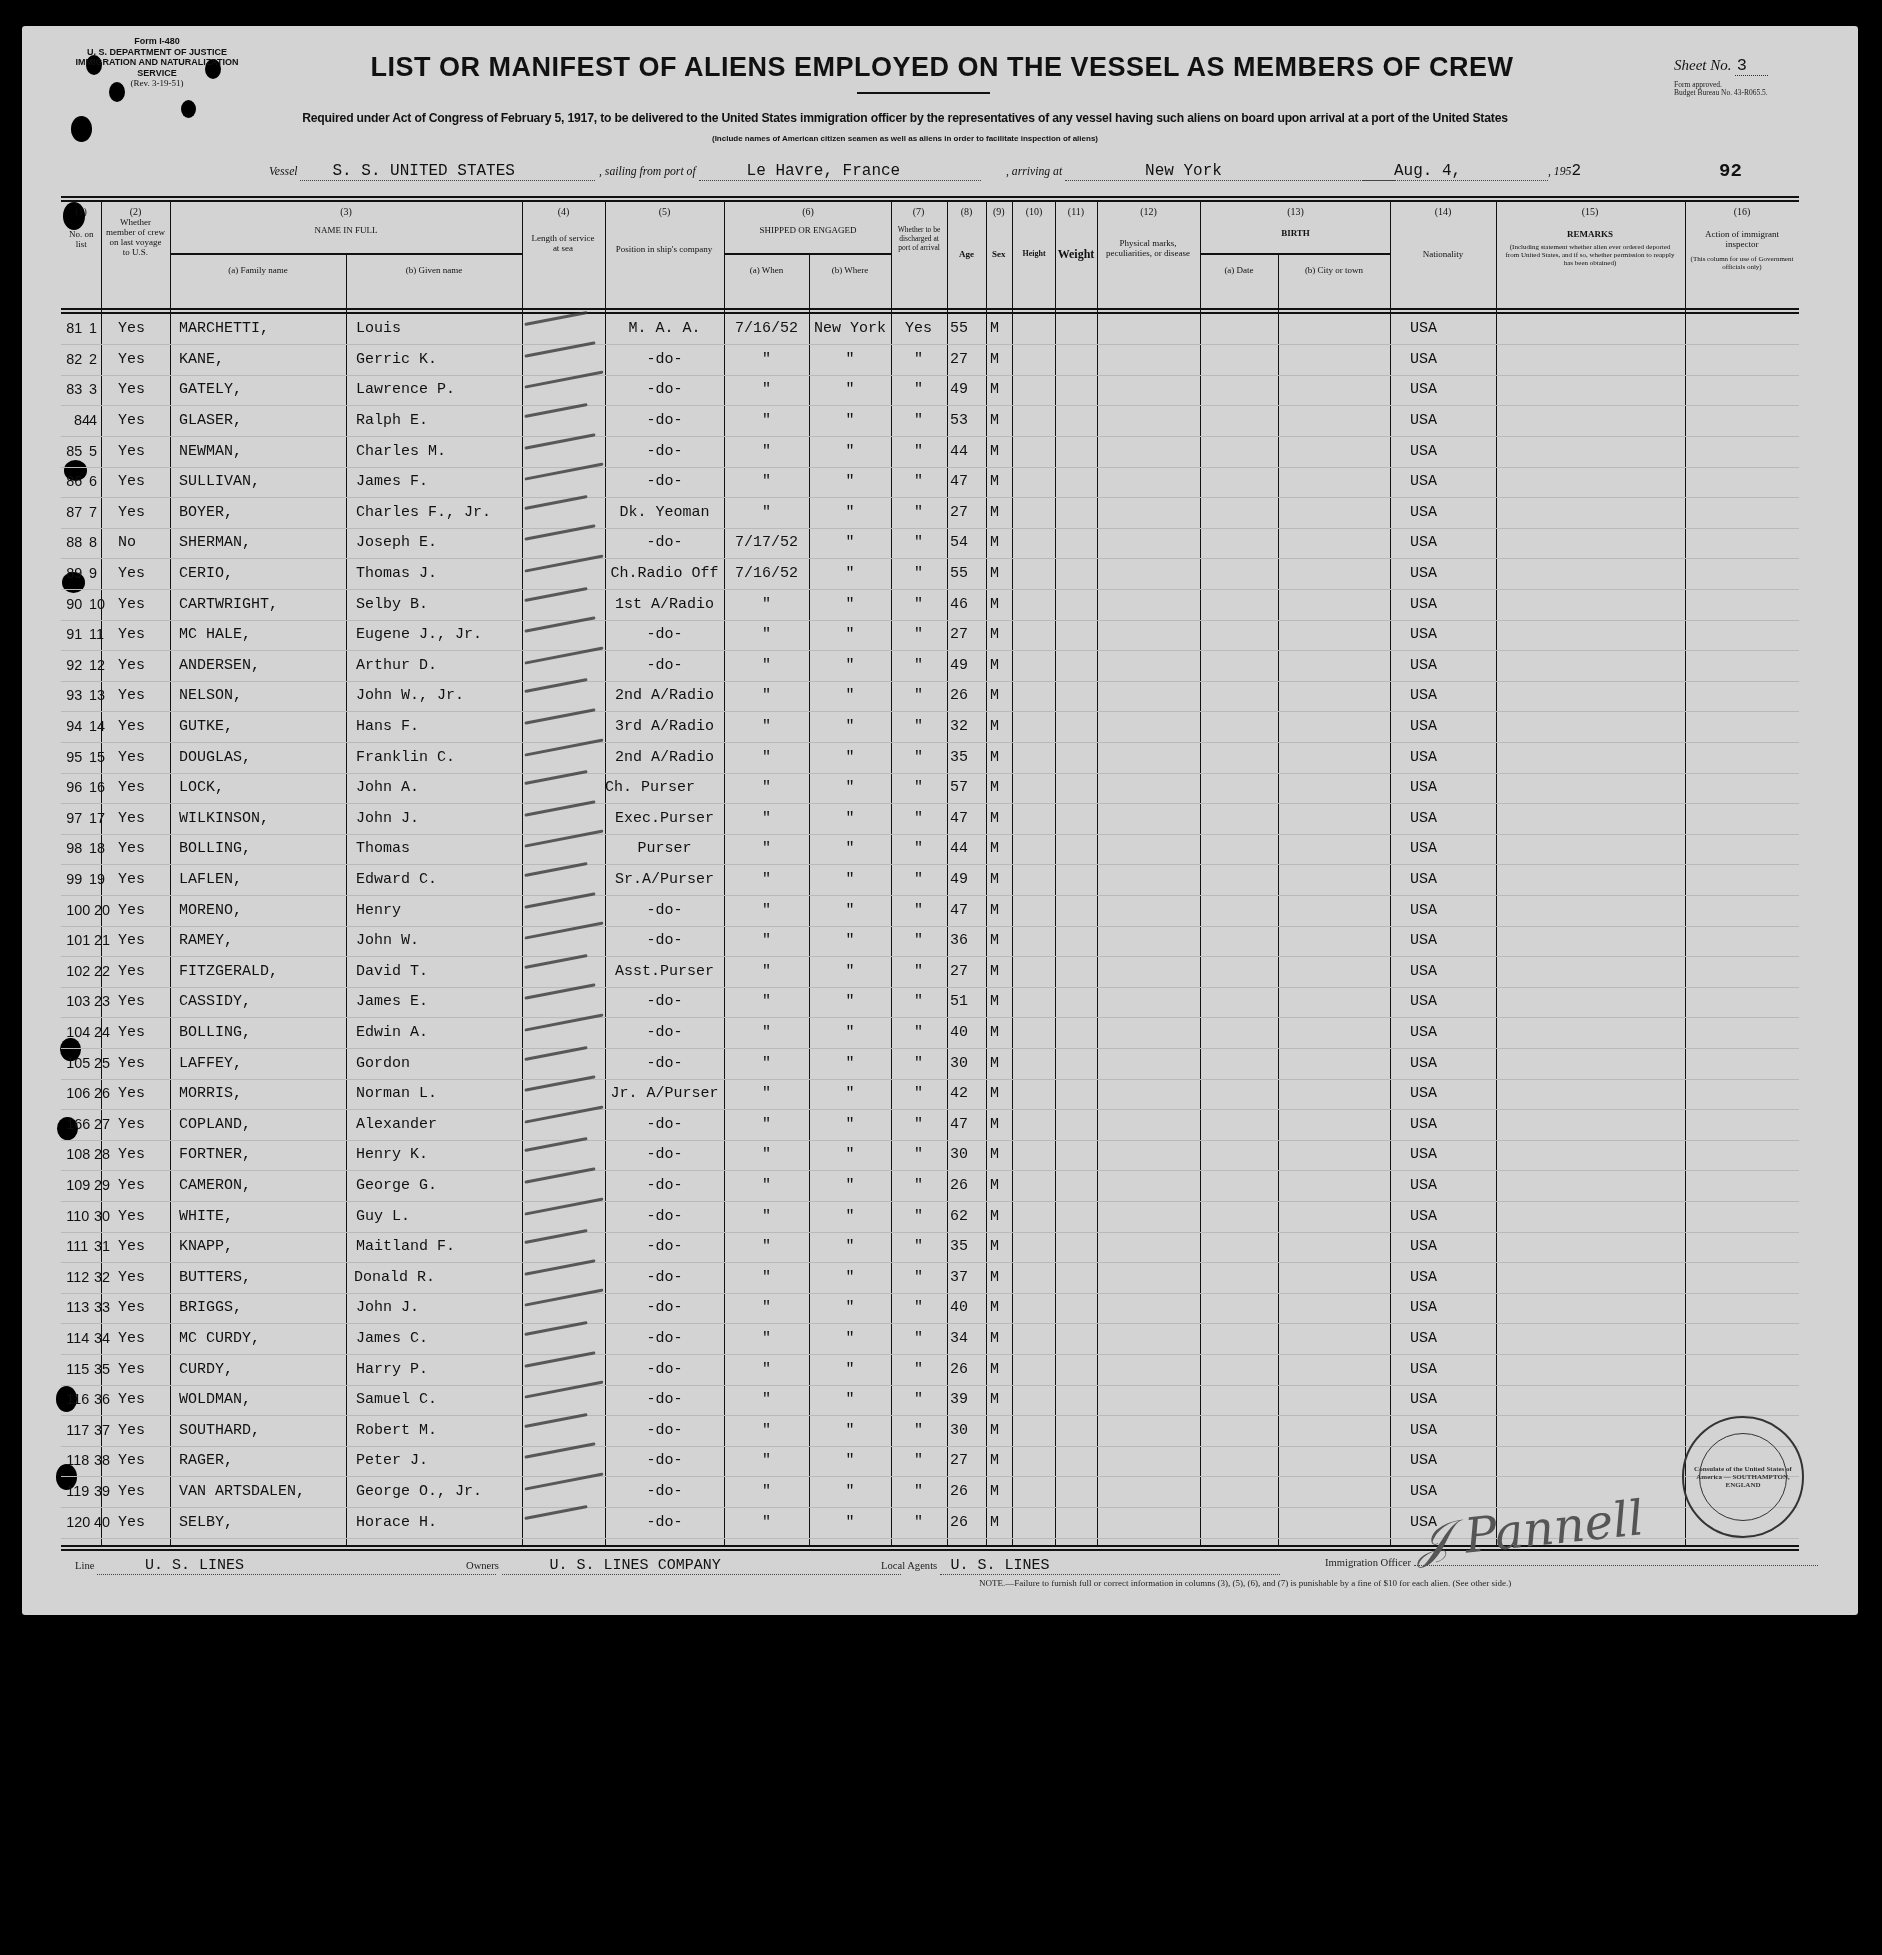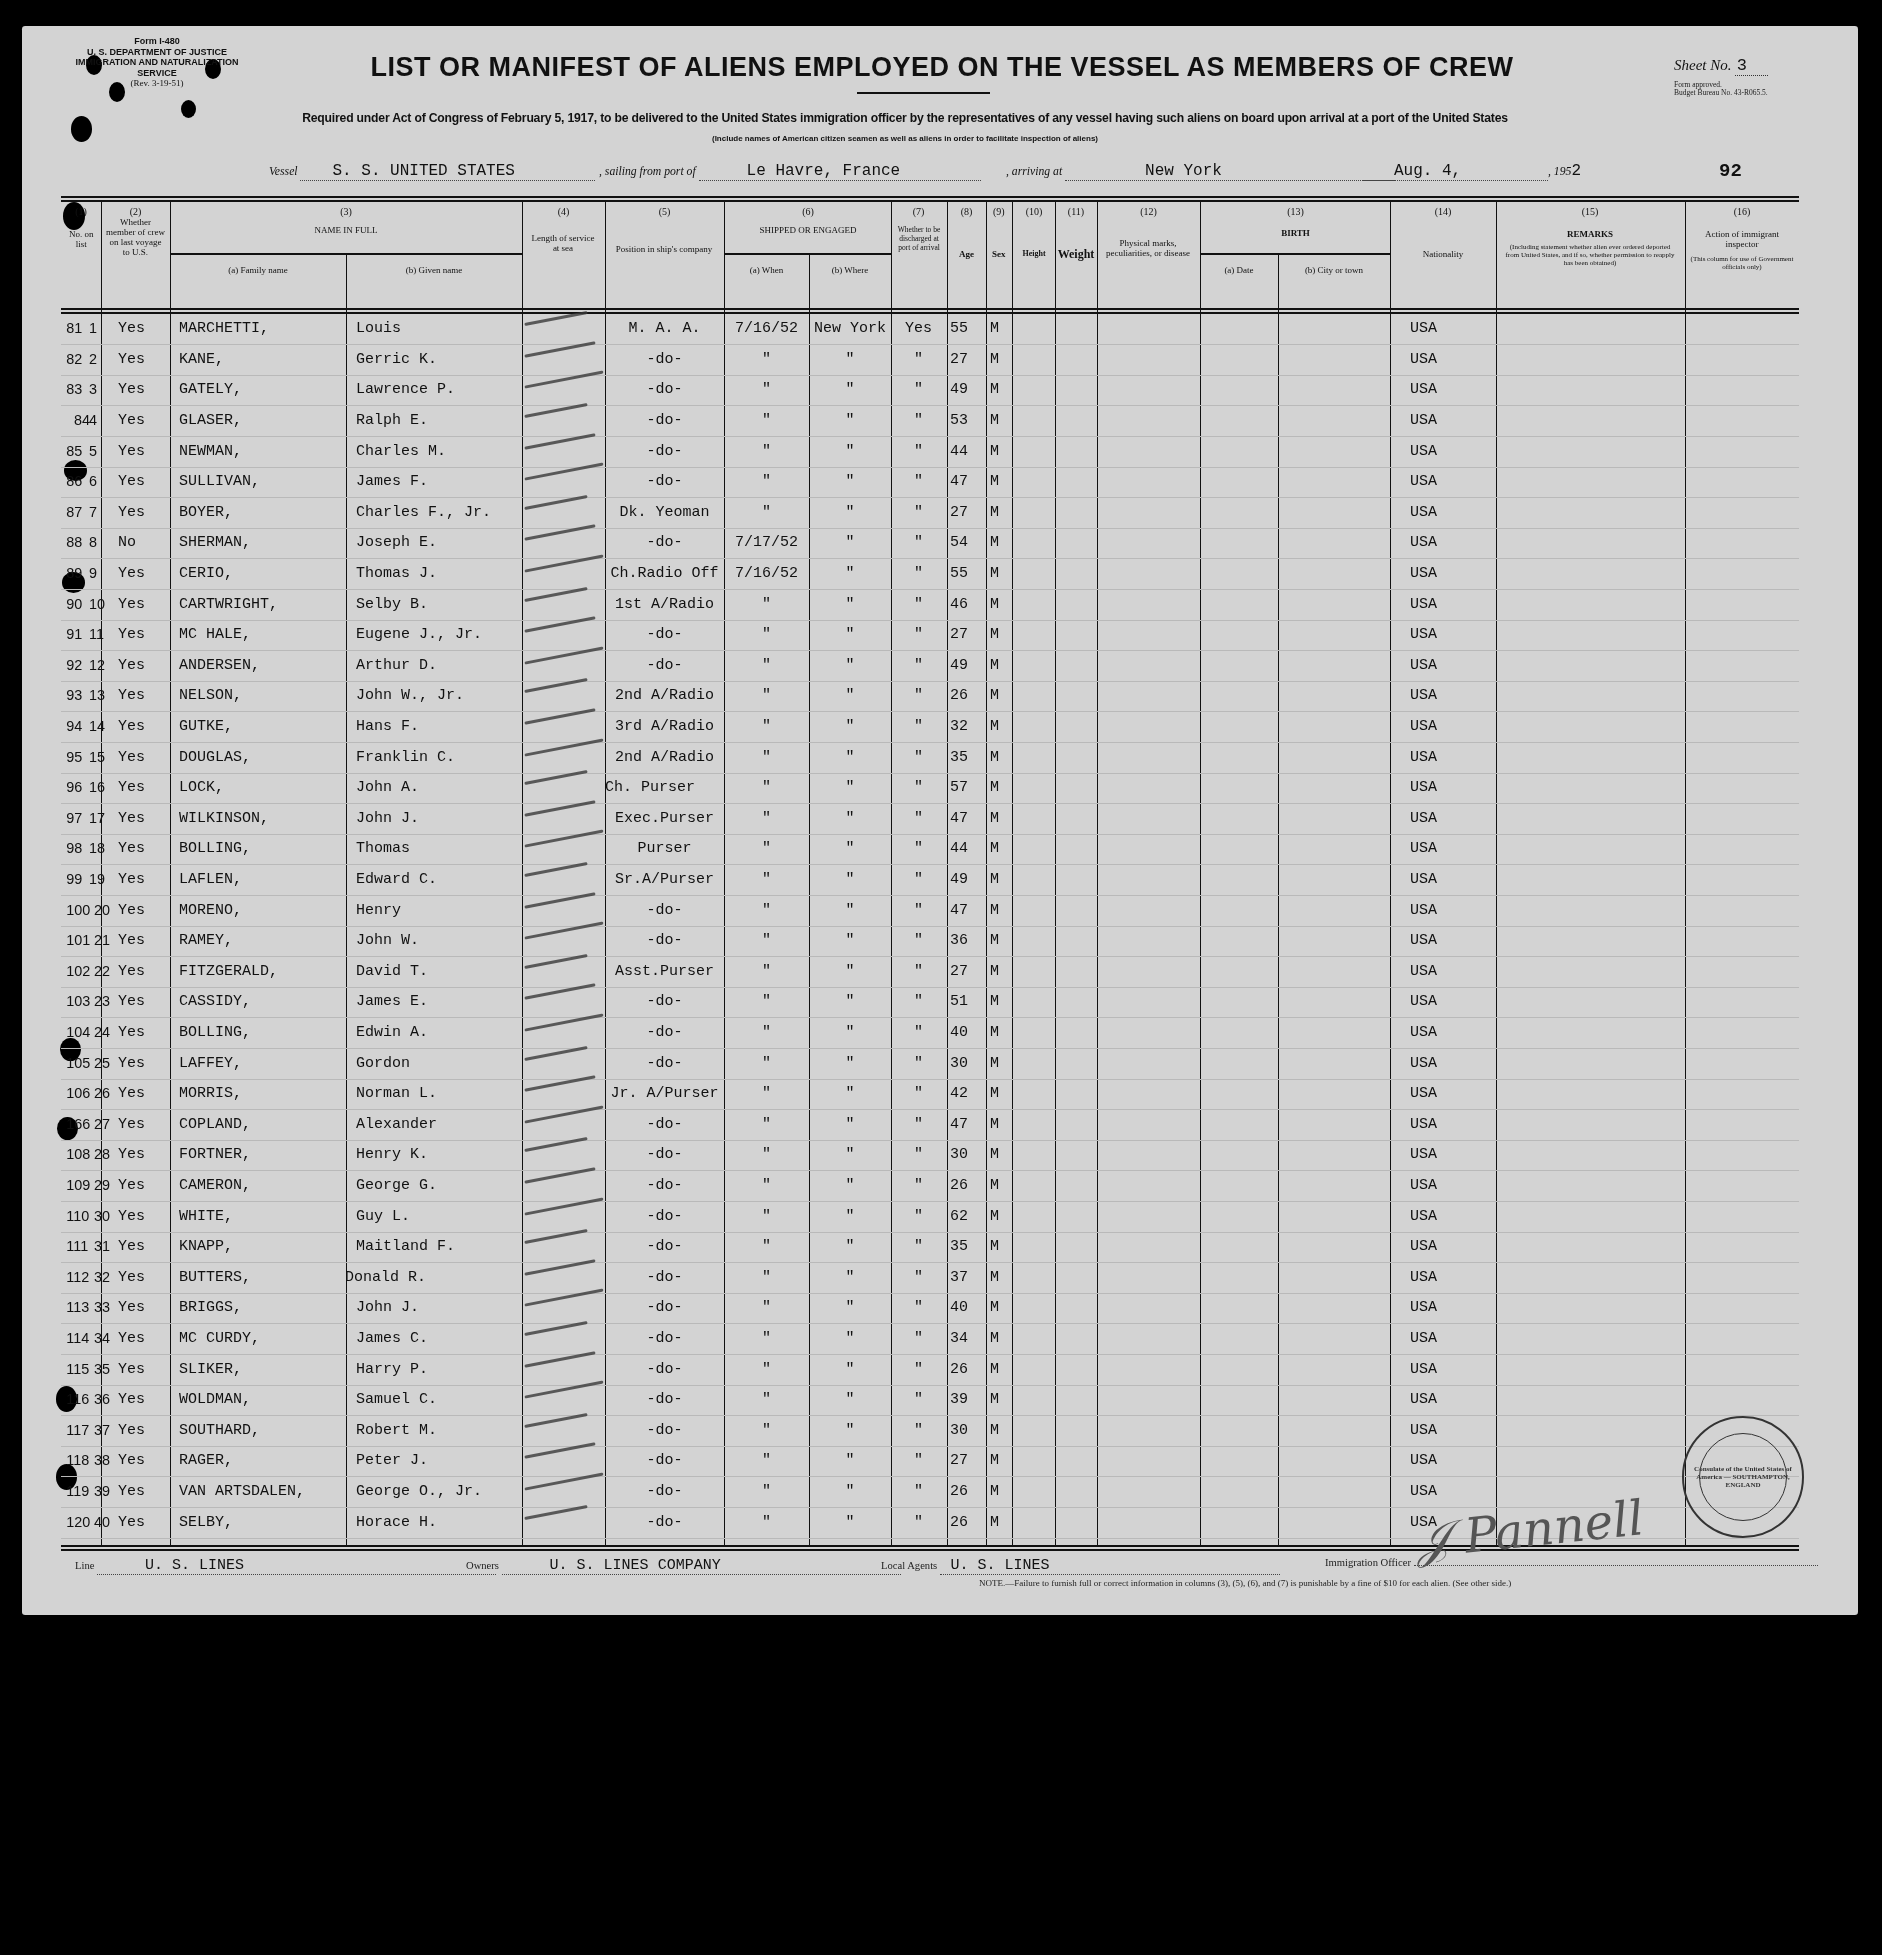--- a/index.html
+++ b/index.html
@@ -629,21 +629,21 @@
         <span class="cell" style="left: 889px;">35</span>
         <span class="cell" style="left: 929px;">M</span>
         <span class="cell" style="left: 1349px;">USA</span>
         <div class="pencil" style="left: 463px; top: 3.2px; width: 64px;"></div>
       </div>
       <div class="row" style="top: 1067px;">
         <span class="cell seq" style="left: 5.3px;">112</span>
         <span class="cell seq" style="left: 33px;">32</span>
         <span class="cell" style="left: 57px;">Yes</span>
         <span class="cell" style="left: 118px;">BUTTERS,</span>
-        <span class="cell" style="left: 284px;">Donald R.</span>
+        <span class="cell" style="left: 293px;">Donald R.</span>
         <span class="cell" style="left: 544px; width: 119px; text-align: center;">-do-</span>
         <span class="cell" style="left: 663px; width: 85px; text-align: center;">"</span>
         <span class="cell" style="left: 748px; width: 82px; text-align: center;">"</span>
         <span class="cell" style="left: 830px; width: 55px; text-align: center;">"</span>
         <span class="cell" style="left: 889px;">37</span>
         <span class="cell" style="left: 929px;">M</span>
         <span class="cell" style="left: 1349px;">USA</span>
         <div class="pencil" style="left: 463px; top: 3.2px; width: 72px;"></div>
       </div>
       <div class="row" style="top: 1097px;">
@@ -673,21 +673,21 @@
         <span class="cell" style="left: 830px; width: 55px; text-align: center;">"</span>
         <span class="cell" style="left: 889px;">34</span>
         <span class="cell" style="left: 929px;">M</span>
         <span class="cell" style="left: 1349px;">USA</span>
         <div class="pencil" style="left: 463px; top: 3.2px; width: 64px;"></div>
       </div>
       <div class="row" style="top: 1159px;">
         <span class="cell seq" style="left: 5.3px;">115</span>
         <span class="cell seq" style="left: 33px;">35</span>
         <span class="cell" style="left: 57px;">Yes</span>
-        <span class="cell" style="left: 118px;">SLIKER,</span>
+        <span class="cell" style="left: 118px;">CURDY,</span>
         <span class="cell" style="left: 295px;">Harry P.</span>
         <span class="cell" style="left: 544px; width: 119px; text-align: center;">-do-</span>
         <span class="cell" style="left: 663px; width: 85px; text-align: center;">"</span>
         <span class="cell" style="left: 748px; width: 82px; text-align: center;">"</span>
         <span class="cell" style="left: 830px; width: 55px; text-align: center;">"</span>
         <span class="cell" style="left: 889px;">26</span>
         <span class="cell" style="left: 929px;">M</span>
         <span class="cell" style="left: 1349px;">USA</span>
         <div class="pencil" style="left: 463px; top: 3.2px; width: 72px;"></div>
       </div>

